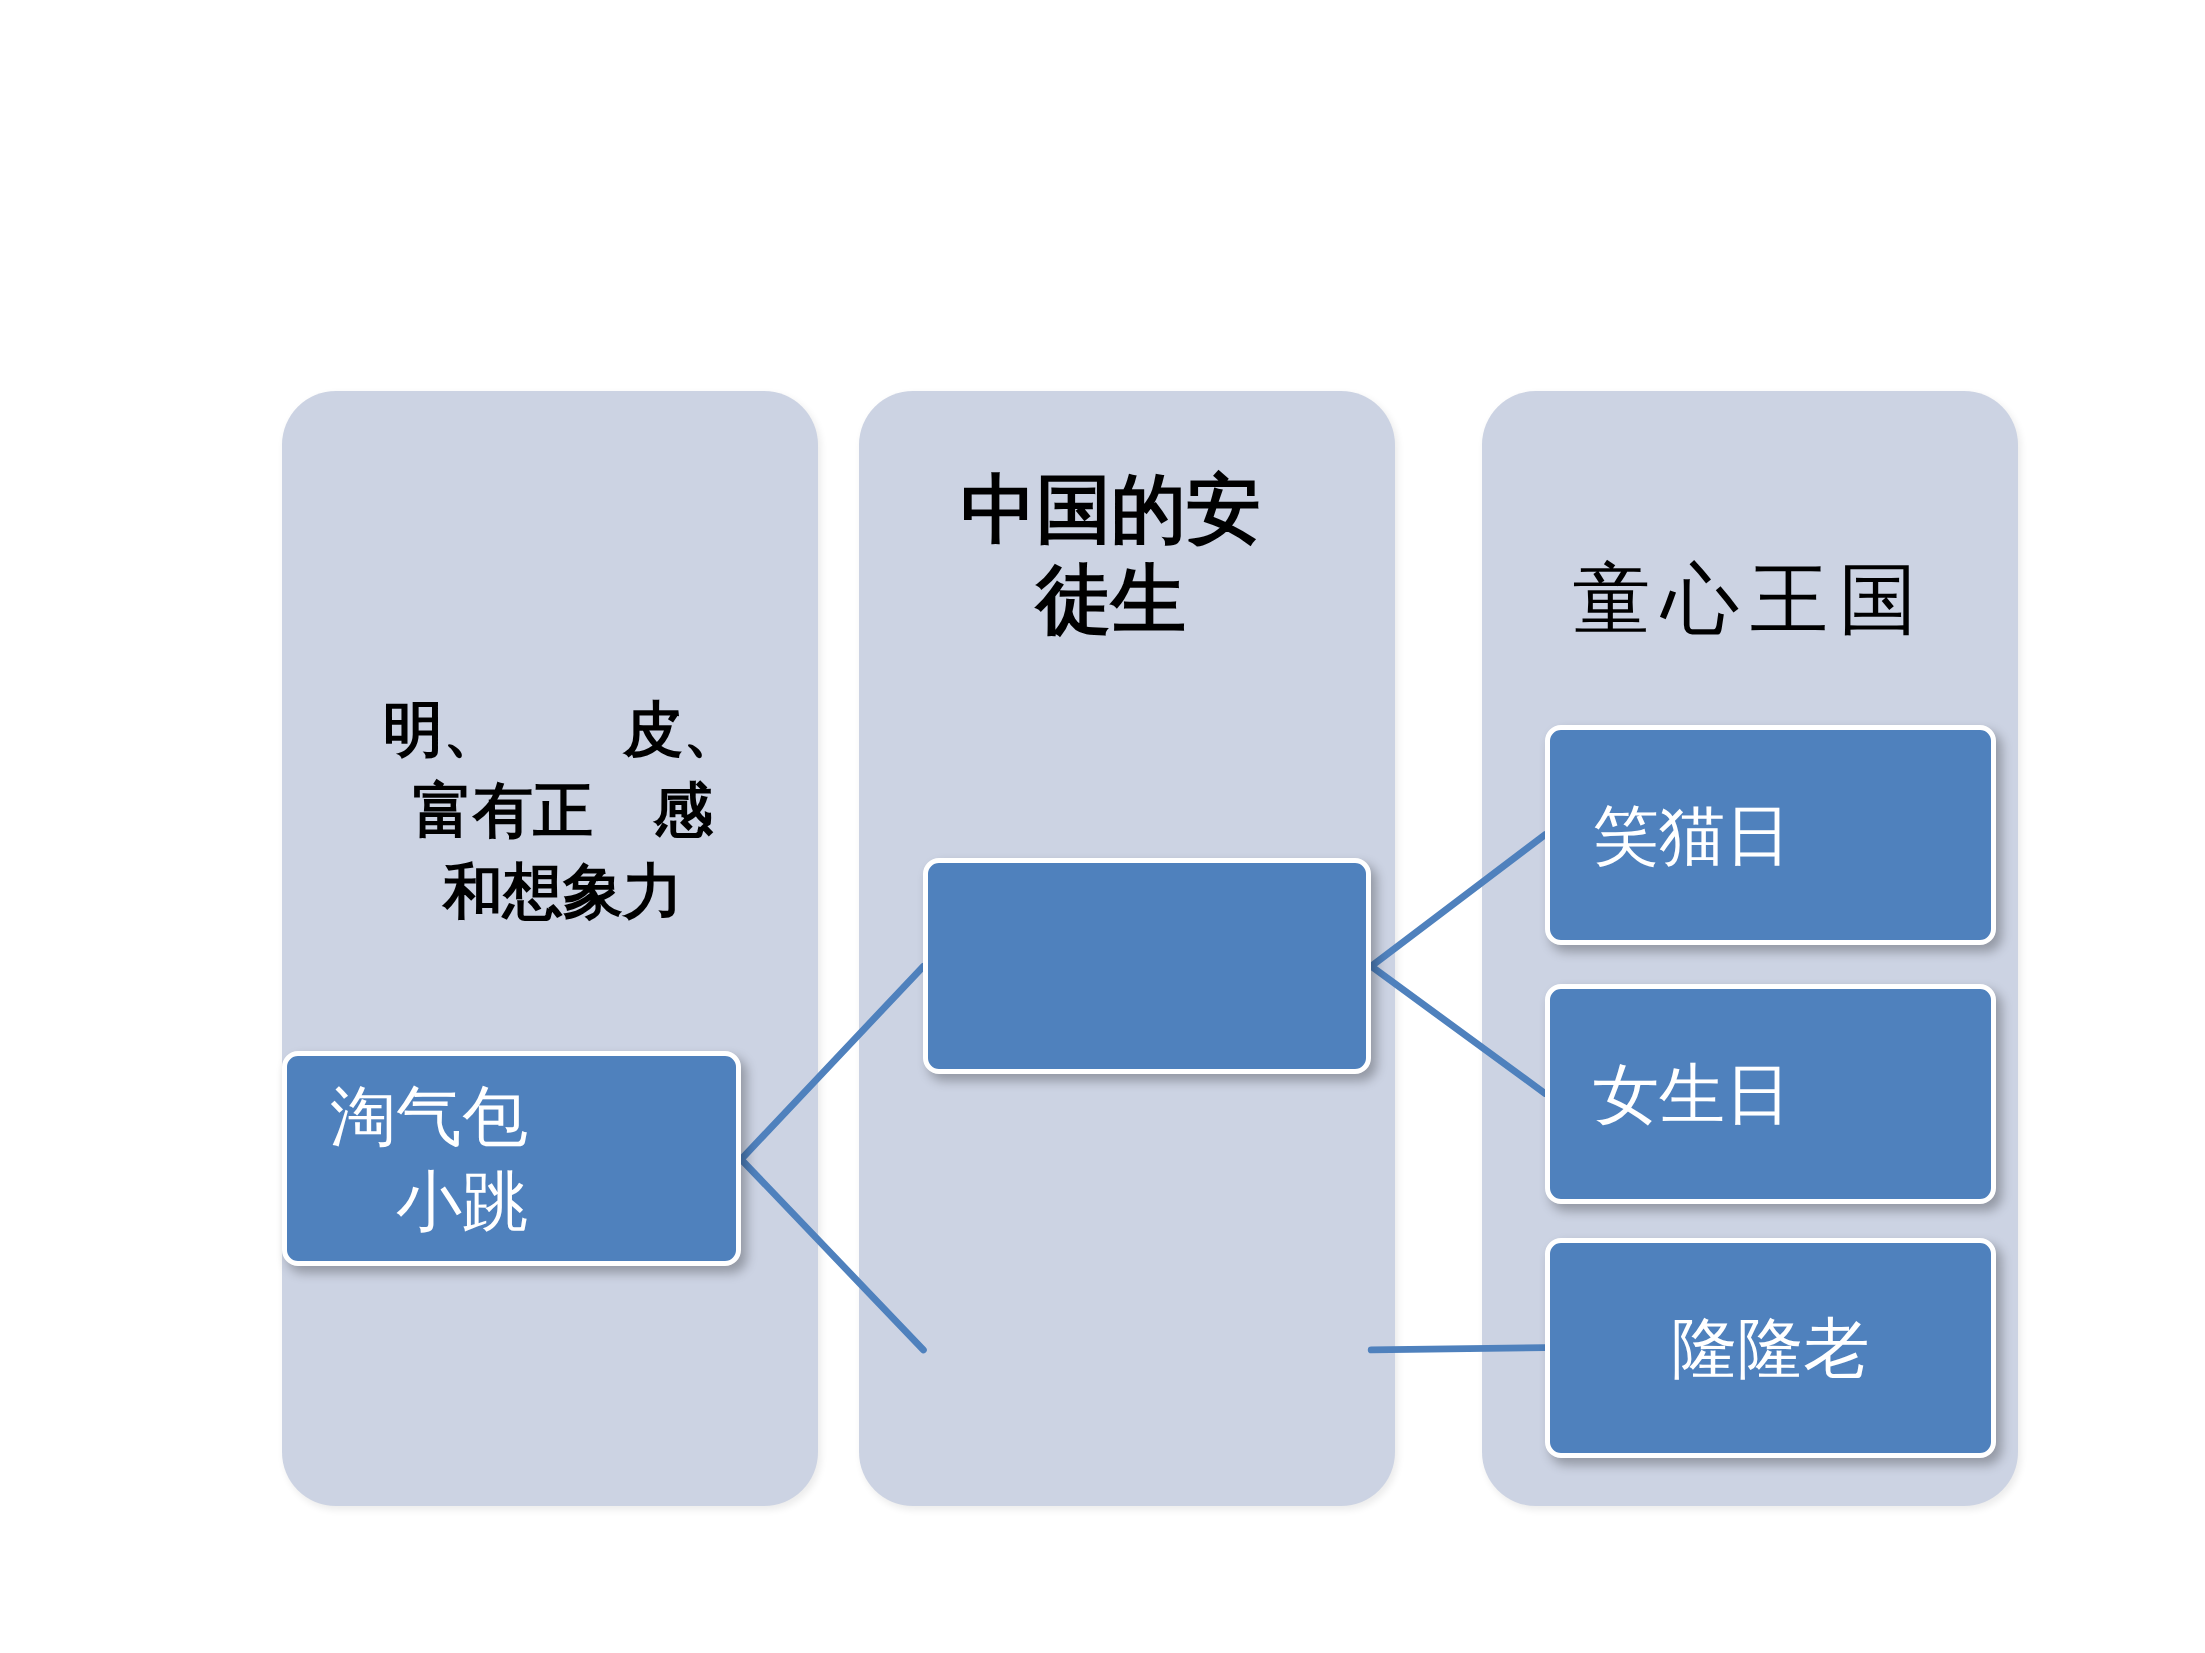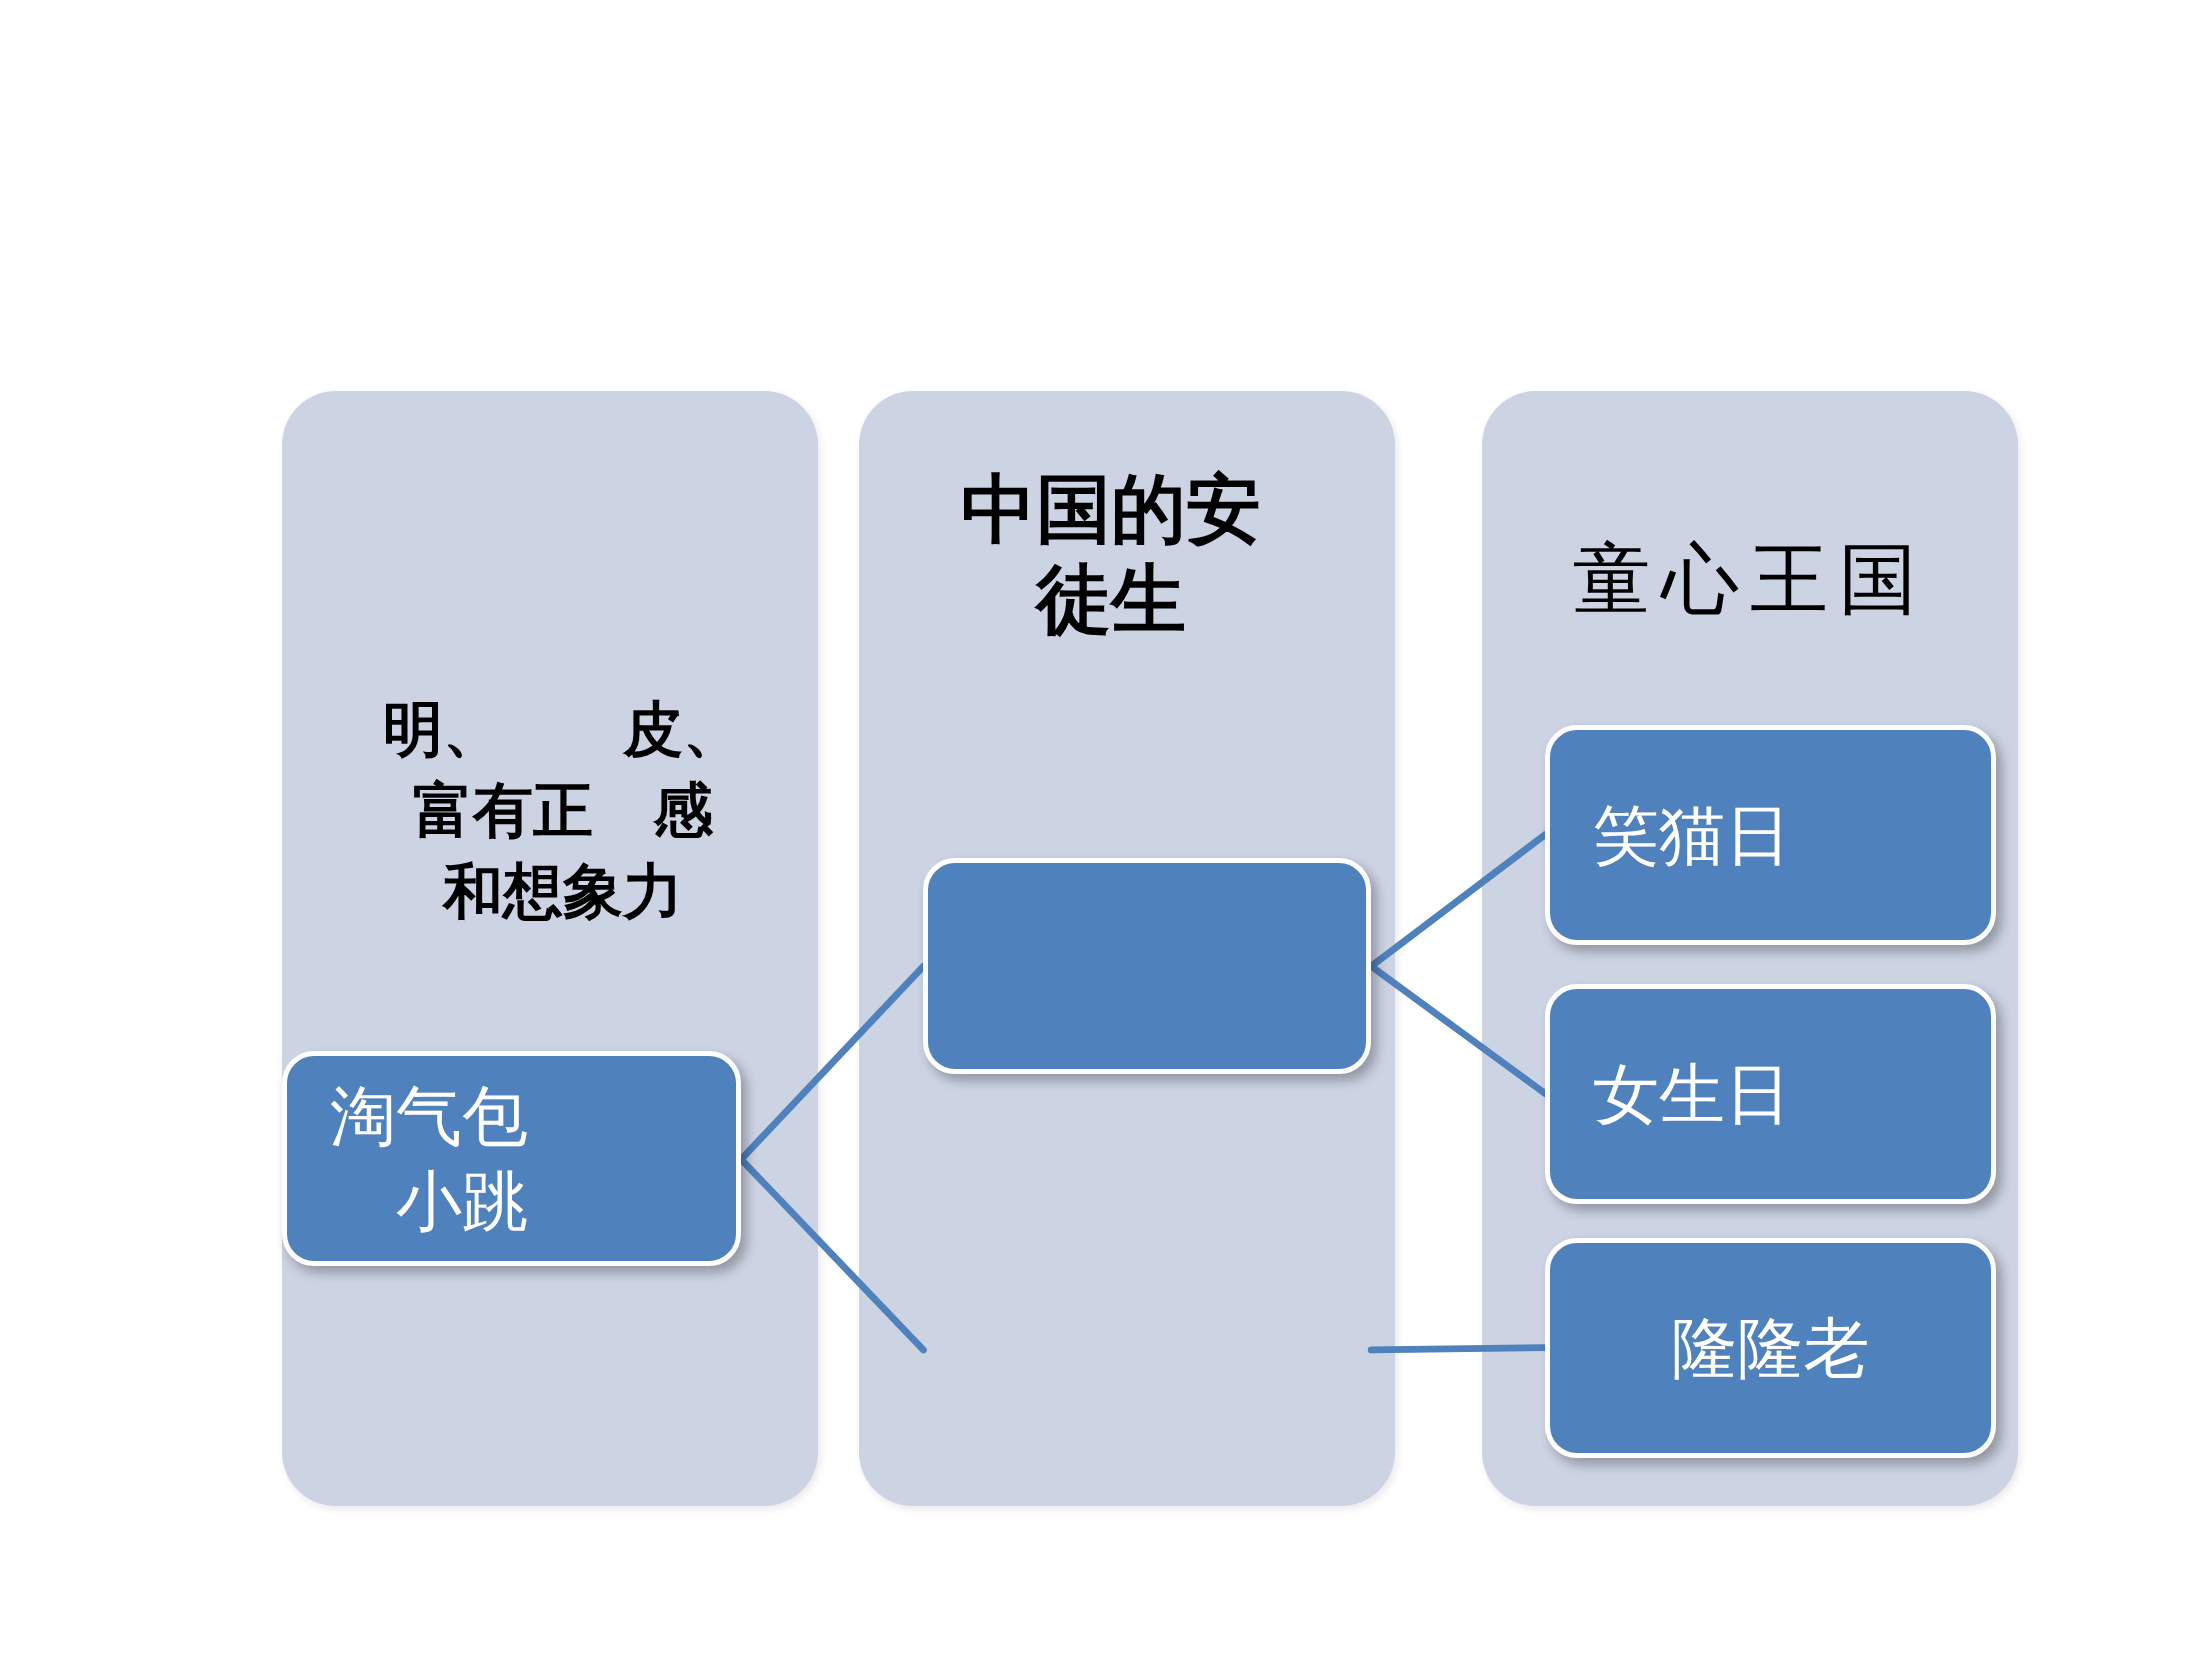--- a/index.html
+++ b/index.html
@@ -44,30 +44,30 @@
   }
   .col1-desc {
     left: 282px; top: 689px; width: 536px;
     font-size: 60px; font-weight: bold; line-height: 1.35; padding-left: 13px;
   }
   .col2-title {
     left: 859px; top: 464px; width: 504px;
     font-size: 75px; font-weight: bold; line-height: 1.2;
   }
   .col3-title {
-    left: 1482px; top: 528px; width: 536px;
+    left: 1482px; top: 548px; width: 536px;
     font-size: 78px; font-weight: normal; letter-spacing: 10.7px;
   }
 
   
   .node {
     position: absolute;
     background: var(--node-bg, #4f81bd);
     border: 5.4px solid var(--node-border, #ffffff);
-    border-radius: 32px;
+    border-radius: 16px;
     box-shadow: 5.4px 6.9px 10.7px rgba(0,0,0,0.28);
     box-sizing: border-box;
     color: var(--node-text, #ffffff);
     font-size: 66px;
     line-height: 1.28;
     white-space: pre-line;
     display: flex;
     align-items: center;
     padding: 6.1px 43px;
   }

